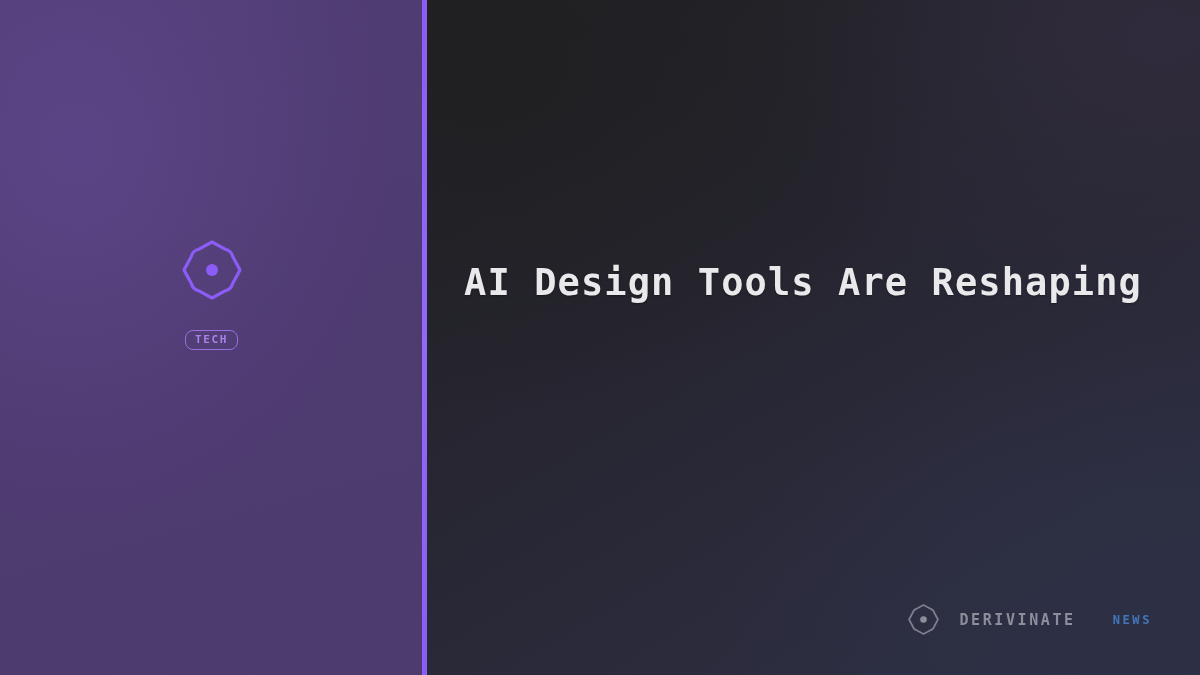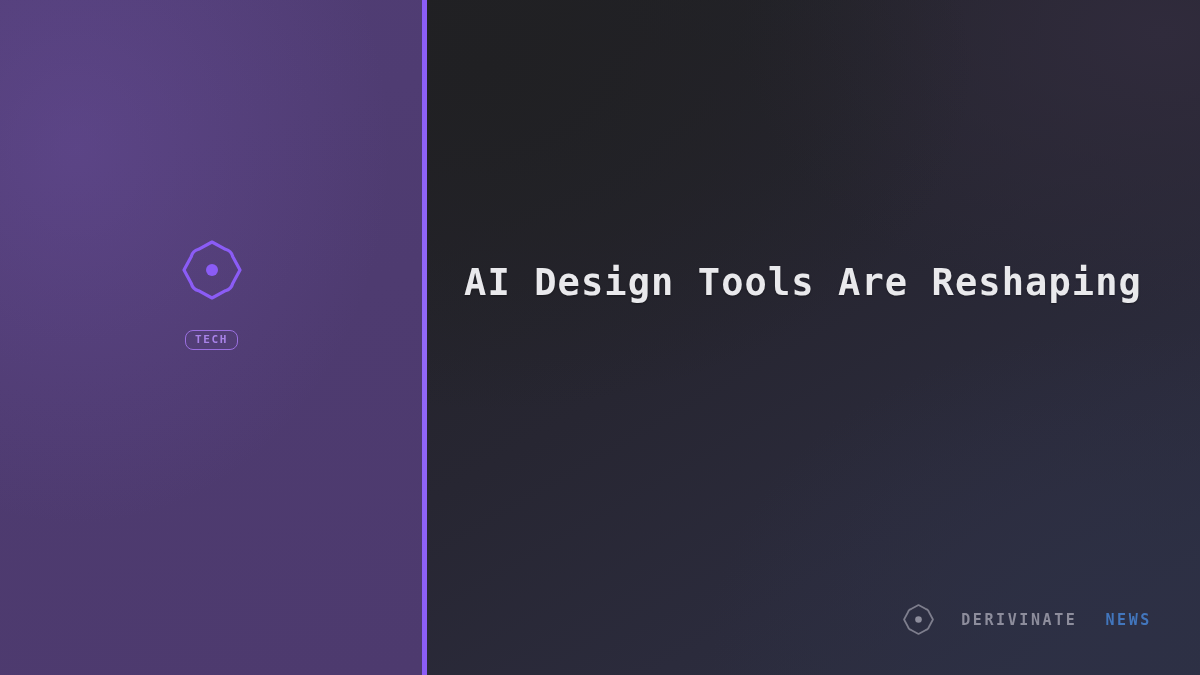--- a/index.html
+++ b/index.html
@@ -97,37 +97,37 @@
     text-shadow:0 1px 2px rgba(0,0,0,0.35);
   }
 
   
   #brand-footer {
     position:absolute;
     right:48px;
     bottom:39px;
     display:flex;
     align-items:center;
-    gap:26px;
+    gap:19px;
   }
   .mark-sm { width:33px; height:33px; display:block; }
   #brand-name {
     font-family:"DejaVu Sans Mono", monospace;
     font-size:15px;
     font-weight:700;
     letter-spacing:2.6px;
     color:#8d8d9c;
   }
   #brand-suffix {
     font-family:"DejaVu Sans Mono", monospace;
-    font-size:15px;
+    font-size:12px;
     font-weight:700;
     letter-spacing:2.6px;
     color:#4276bd;
-    margin-left:2px;
+    margin-left:18px;
   }
 </style>
 </head>
 <body>
 
 <div id="card">
 
   <div id="left-panel">
     <div id="left-inner">
 

